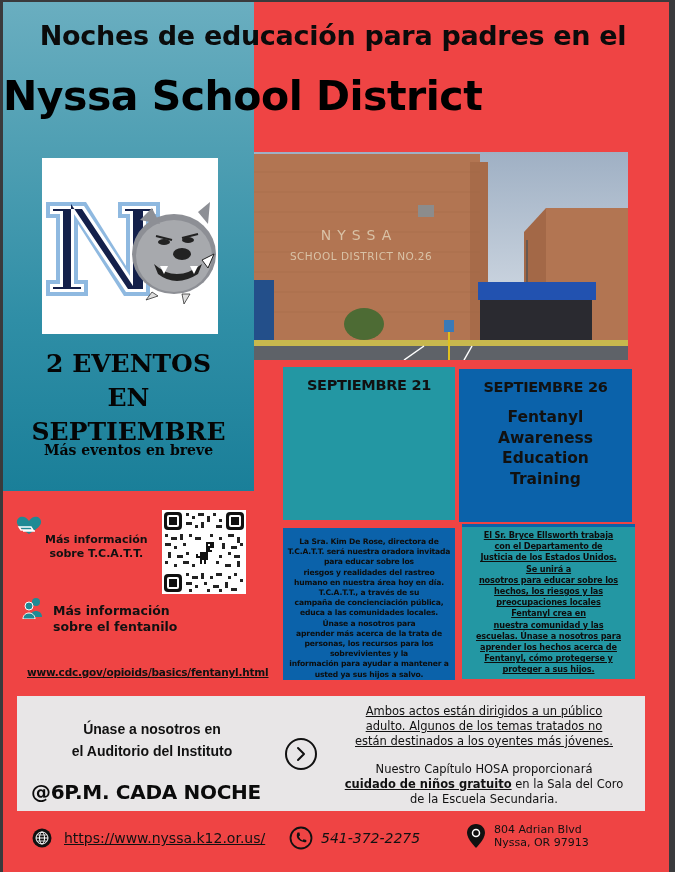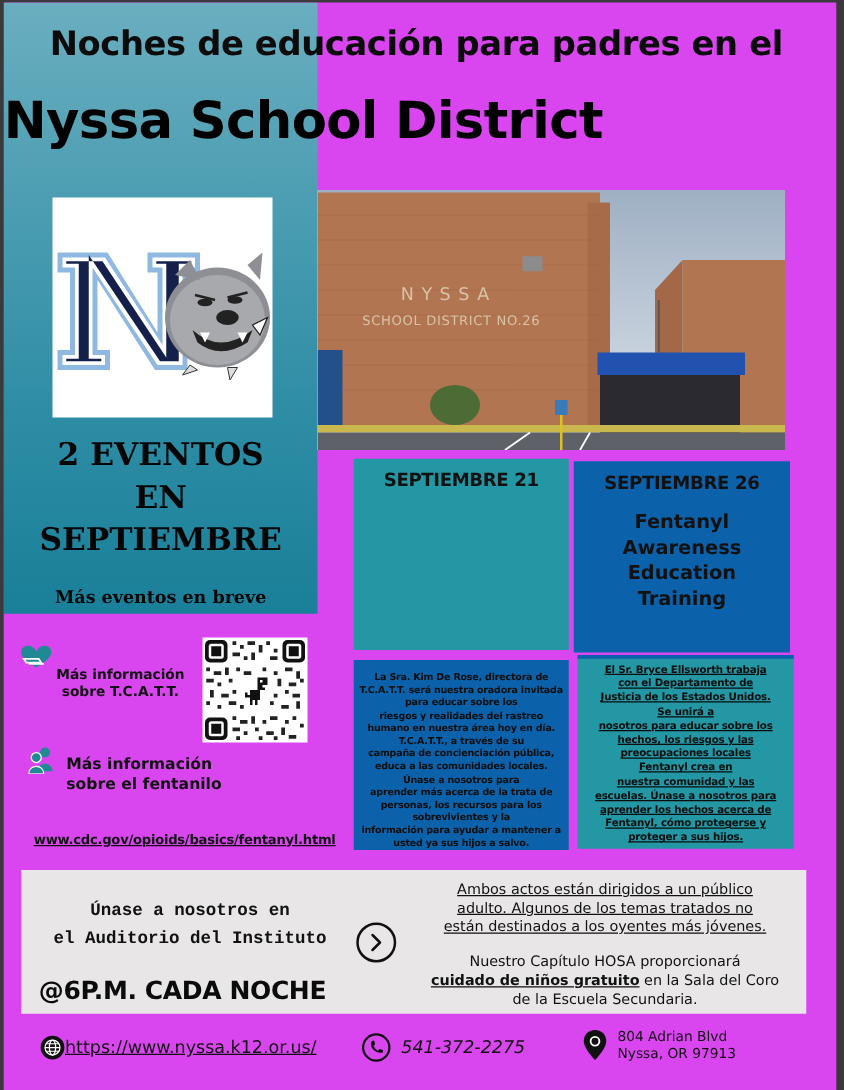--- a/index.html
+++ b/index.html
@@ -1,20 +1,20 @@
 <!DOCTYPE html>
 <html><head>
   <meta charset="utf-8">
   <style>
     * { box-sizing: border-box; margin: 0; padding: 0; }
     html, body { width: 675px; height: 872px; overflow: hidden; background: #3a3a3c; }
     body { position: relative; font-family: "DejaVu Sans", sans-serif; }
     .page {
       position: absolute; left: 3px; top: 2px; width: 666px; height: 870px;
-      background: #d946ef; overflow: hidden;
+      background: #ef4444; overflow: hidden;
     }
     .teal-panel {
       position: absolute; left: 0; top: 0; width: 251px; height: 489px;
       background: linear-gradient(180deg, #6aaec0 0%, #4f9fb3 30%, #2f8ea6 65%, #1a7f99 100%);
     }
     .title1 {
       position: absolute; left: 0; top: 18px; width: 660px; text-align: center;
       font-family: "DejaVu Sans", sans-serif; font-weight: bold; font-size: 27px;
       color: #0b0b0b; letter-spacing: -0.3px; white-space: nowrap;
     }
@@ -26,21 +26,21 @@
     .logo-box {
       position: absolute; left: 39px; top: 156px; width: 176px; height: 176px; background: #fff;
     }
     .logo-box svg { position: absolute; left: 0; top: 0; }
     .events-head {
       position: absolute; left: 0; top: 345px; width: 251px; text-align: center;
       font-family: "DejaVu Serif", serif; font-weight: bold; font-size: 25px; line-height: 34px;
       color: #050505;
     }
     .events-sub {
-      position: absolute; left: 0; top: 468px; width: 251px; text-align: center;
+      position: absolute; left: 0; top: 440px; width: 251px; text-align: center;
       font-family: "DejaVu Serif", serif; font-weight: bold; font-size: 14px; color: #050505;
     }
     .photo {
       position: absolute; left: 251px; top: 150px; width: 374px; height: 208px; overflow: hidden;
       background: #c9d2dc;
     }
     .event-card {
       position: absolute; color: #111; text-align: center; font-family: "DejaVu Sans", sans-serif; font-weight: bold;
     }
     .card1 { left: 280px; top: 365px; width: 172px; height: 153px; background: #2397a3; }
@@ -62,21 +62,21 @@
     .qr { position: absolute; left: 159px; top: 508px; width: 84px; height: 84px; background: #fff; }
     .cdc-link {
       position: absolute; left: 24px; top: 652px; font-family: "DejaVu Sans", sans-serif; font-weight: bold;
       font-size: 10.5px; color: #111; text-decoration: underline; white-space: nowrap; letter-spacing: -0.2px; margin-top: 12px;
     }
     .banner {
       position: absolute; left: 14px; top: 694px; width: 628px; height: 115px; background: #e8e6e7;
     }
     .join-text {
       position: absolute; left: 20px; top: 22px; width: 230px; text-align: center;
-      font-family: Liberation Mono, monospace; font-weight: bold; font-size: 14px; line-height: 22px; color: #111;
+      font-family: Liberation Sans, sans-serif; font-weight: bold; font-size: 14px; line-height: 22px; color: #111;
     }
     .time-text {
       position: absolute; left: 14px; top: 84px; font-family: "DejaVu Sans", sans-serif; font-weight: bold;
       font-size: 20px; color: #0b0b0b; white-space: nowrap; letter-spacing: -0.3px;
     }
     .arrow-btn {
       position: absolute; left: 268px; top: 42px; width: 32px; height: 32px; border: 2px solid #111;
       border-radius: 50%; display: flex; align-items: center; justify-content: center;
     }
     .notice {
@@ -351,21 +351,21 @@
   <div class="footer">
     <div class="footer-item" style="left:29px; top:8px;">
       <svg width="20" height="20" viewBox="0 0 20 20">
         <circle cx="10" cy="10" r="9.5" fill="#111"></circle>
         <circle cx="10" cy="10" r="6" fill="none" stroke="#fff" stroke-width="1"></circle>
         <ellipse cx="10" cy="10" rx="2.5" ry="6" fill="none" stroke="#fff" stroke-width="1"></ellipse>
         <line x1="4" y1="10" x2="16" y2="10" stroke="#fff" stroke-width="1"></line>
         <line x1="5" y1="7" x2="15" y2="7" stroke="#fff" stroke-width="0.8"></line>
         <line x1="5" y1="13" x2="15" y2="13" stroke="#fff" stroke-width="0.8"></line>
       </svg>
-      <a class="footer-text footer-link" style="">https://www.nyssa.k12.or.us/</a>
+      <a class="footer-text footer-link" style="margin-left:12px;">https://www.nyssa.k12.or.us/</a>
     </div>
     <div class="footer-item" style="left:286px; top:6px;font-style:italic;">
       <svg width="24" height="24" viewBox="0 0 24 24">
         <circle cx="12" cy="12" r="10.5" fill="none" stroke="#111" stroke-width="1.8"></circle>
         <path d="M8.5 6.5 L10.5 6.5 L11 9.5 L9.8 10.5 Q11 13.5 13.5 14.5 L14.5 13.2 L17.3 14 L17.3 16 Q12.5 17 9 13 Q6.8 10 8.5 6.5 Z" fill="#111"></path>
       </svg>
       <span class="footer-text" style="margin-left:8px;">541-372-2275</span>
     </div>
     <div class="footer-item" style="left:463px; top:3px;">
       <svg width="20" height="26" viewBox="0 0 20 26">

